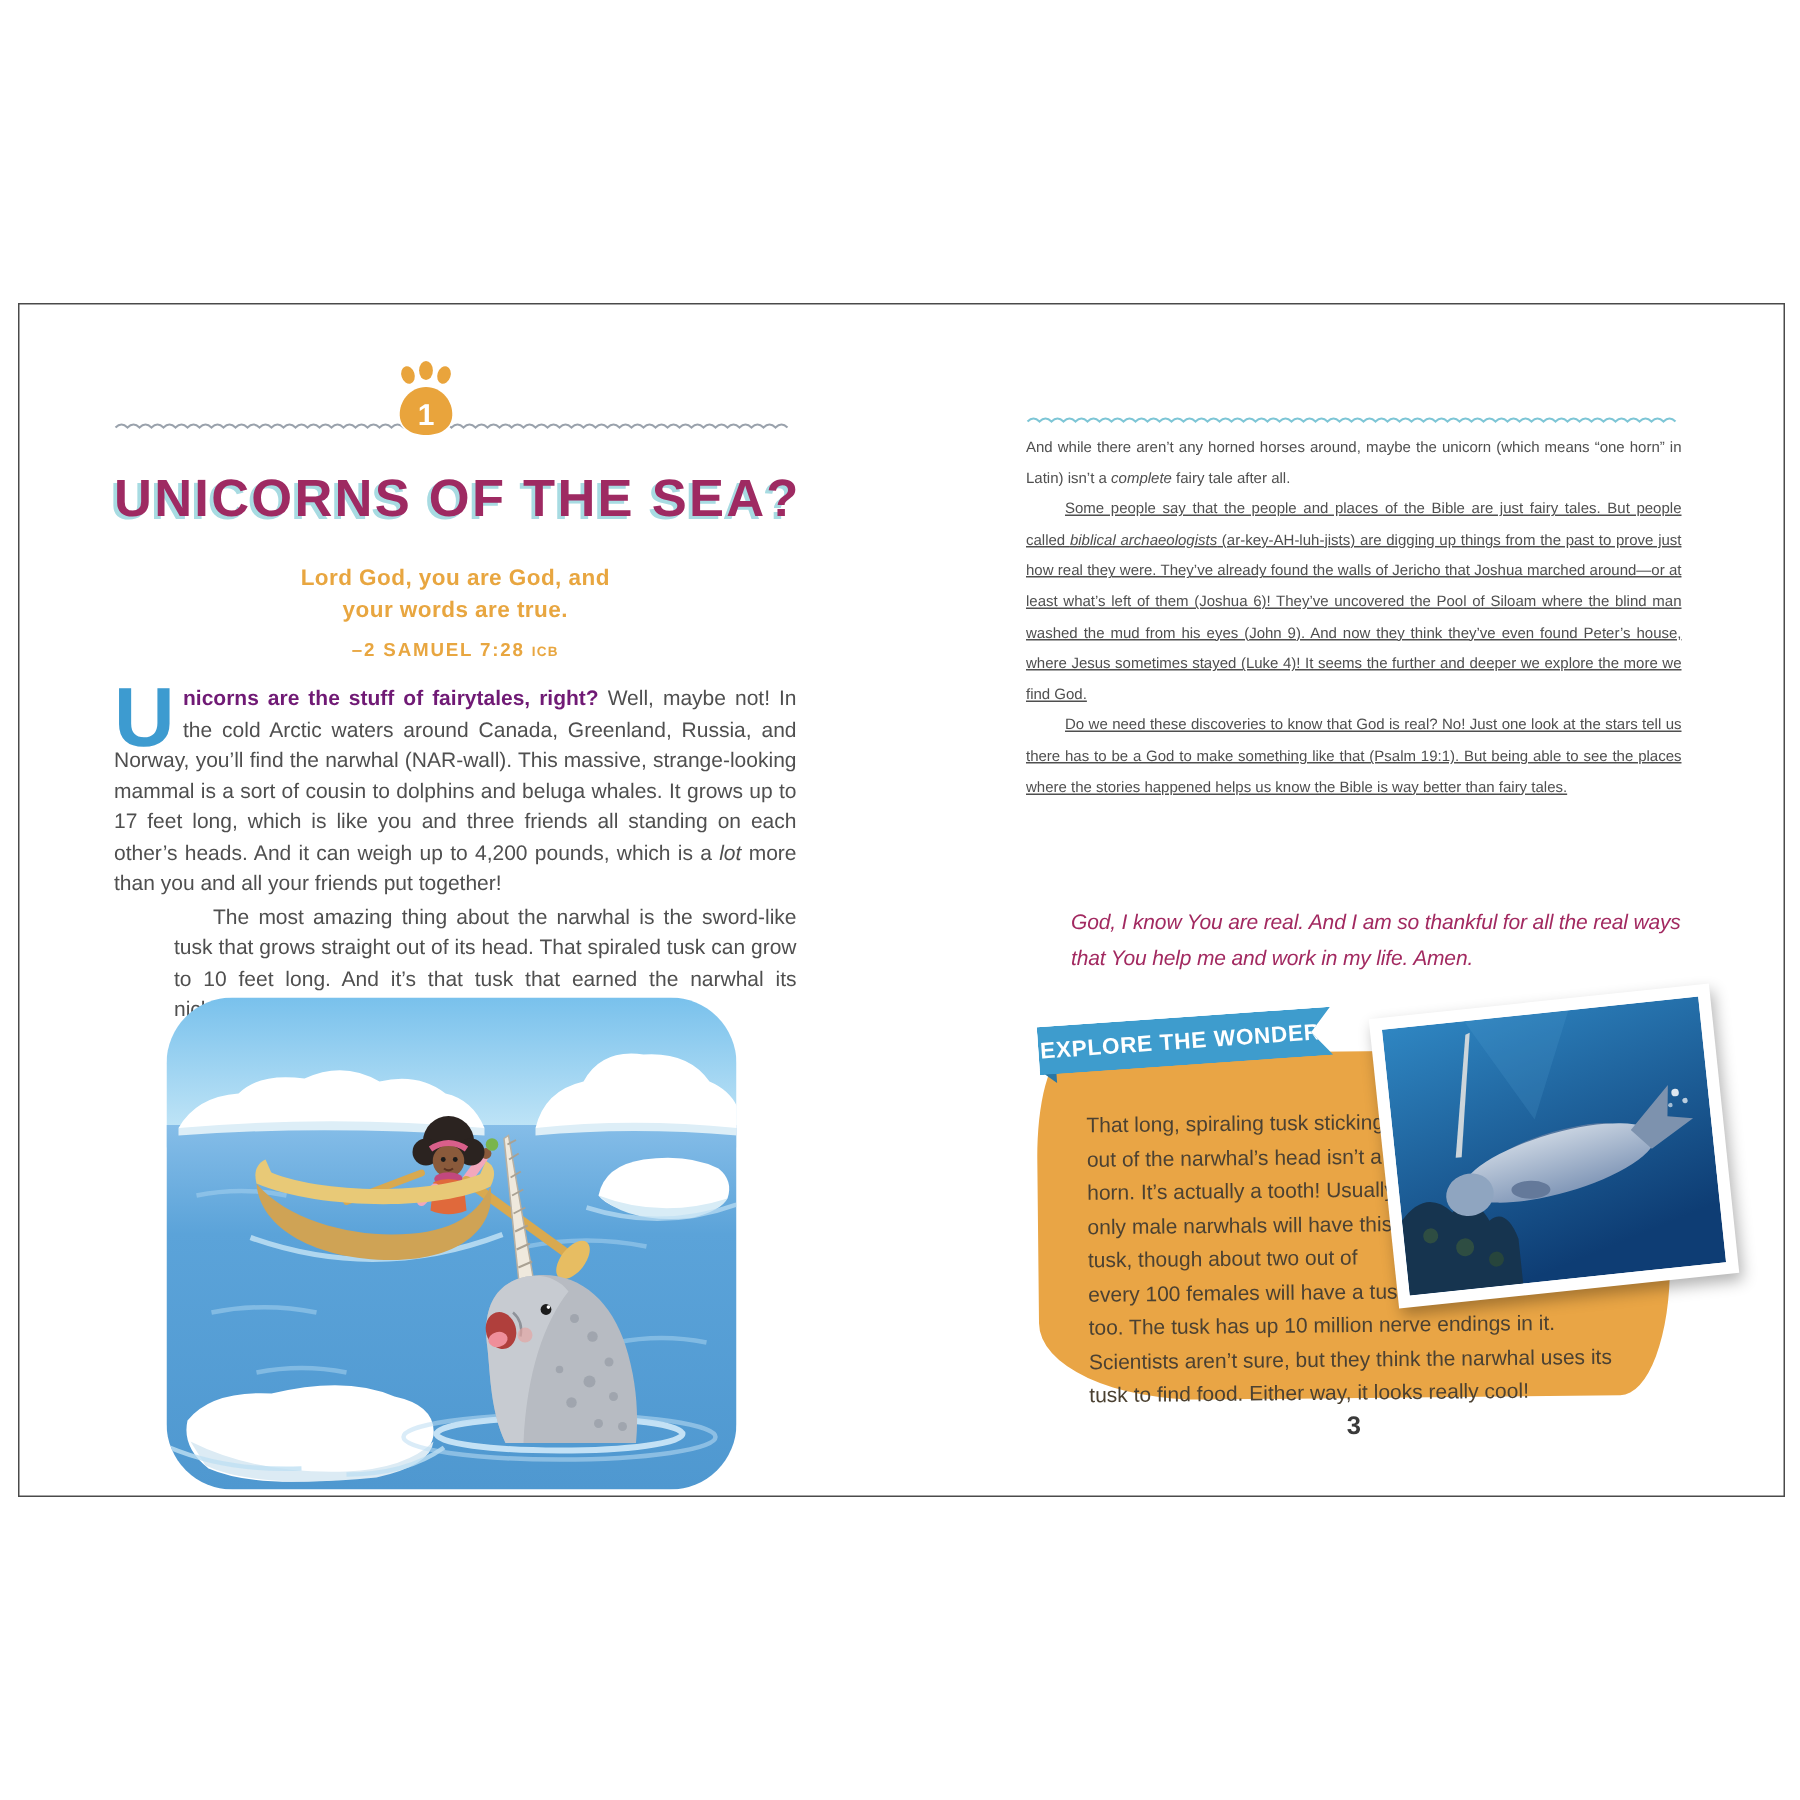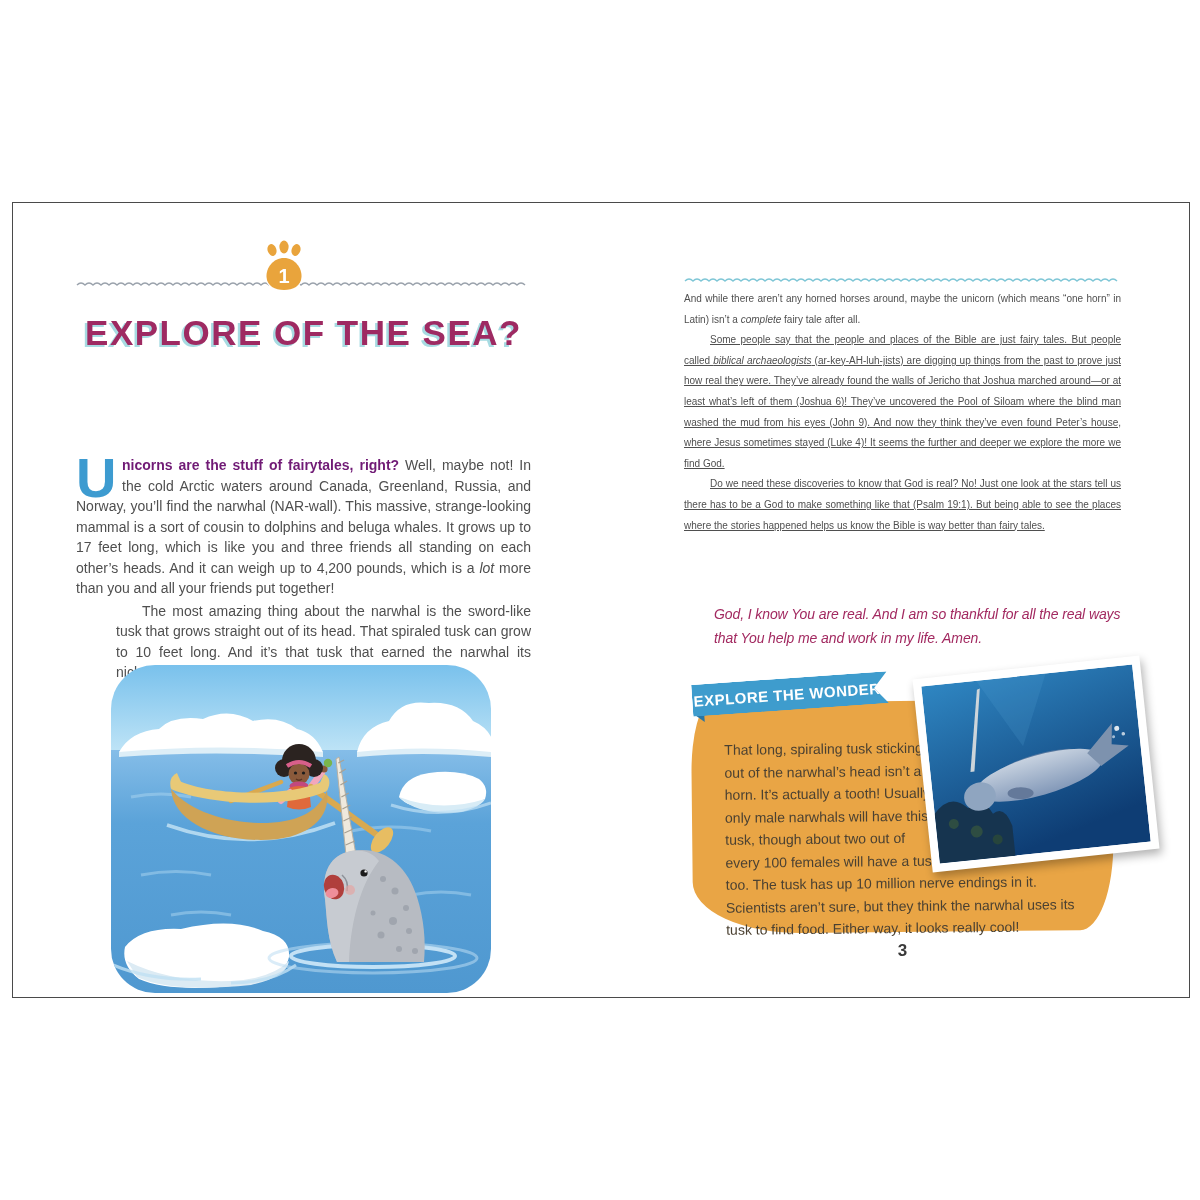--- a/index.html
+++ b/index.html
@@ -73,22 +73,30 @@
     <svg class="paw" viewBox="0 0 50 54">
       <g fill="#e9a43c" stroke="#ffffff" stroke-width="2.4" paint-order="stroke">
         <ellipse cx="13" cy="11" rx="4.4" ry="6" transform="rotate(-18 13 11)"></ellipse>
         <ellipse cx="25" cy="8" rx="4.6" ry="6.4"></ellipse>
         <ellipse cx="37" cy="11" rx="4.4" ry="6" transform="rotate(18 37 11)"></ellipse>
         <path d="M25 19 C14 19 7 29 7.5 38 C8 47 16 51 25 51 C34 51 42 47 42.5 38 C43 29 36 19 25 19 Z"></path>
       </g>
       <text x="25" y="44" text-anchor="middle" font-size="20" font-weight="bold" fill="#ffffff">1</text>
     </svg>
 
-    <div class="title">EXPLORE OF THE SEA?</div>
-
+    <div class="title">UNICORNS OF THE SEA?</div>
+
+    <div class="verse">
+      <div>Lord God, you are God, and</div>
+      <div>your words are true.</div>
+      <div class="verse-ref">
+        <span>–2 SAMUEL 7:28</span>
+        <span class="icb">ICB</span>
+      </div>
+    </div>
 
     <div class="bodytext">
       <p>
         <span class="dcap">
             <span>U</span>
           </span>
         <span class="lead">nicorns are the stuff of fairytales, right?</span><span> Well, maybe not! In the cold Arctic waters around Canada, Greenland, Russia, and Norway, you’ll find the narwhal (NAR-wall). This massive, strange-looking mammal is a sort of cousin to dolphins and beluga whales. It grows up to 17 feet long, which is like you and three friends all standing on each other’s heads. And it can weigh up to 4,200 pounds, which is a </span><span class="it">lot</span><span> more than you and all your friends put together!</span>
       </p>
       <p class="indent">The most amazing thing about the narwhal is the sword-like tusk that grows straight out of its head. That spiraled tusk can grow to 10 feet long. And it’s that tusk that earned the narwhal its nickname: unicorn of the sea.</p>
     </div>

